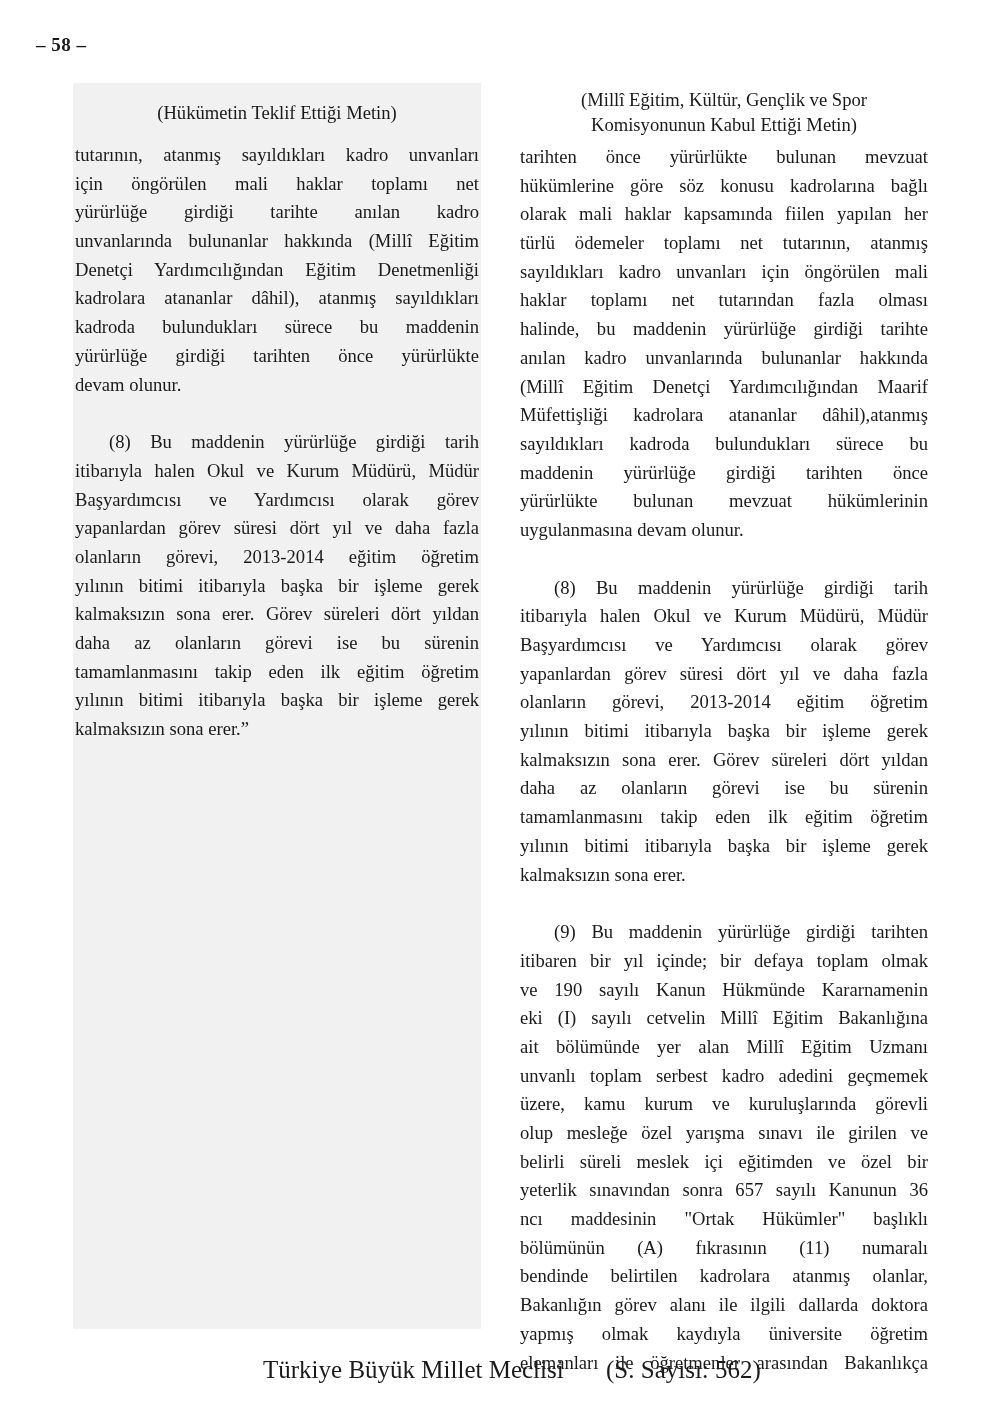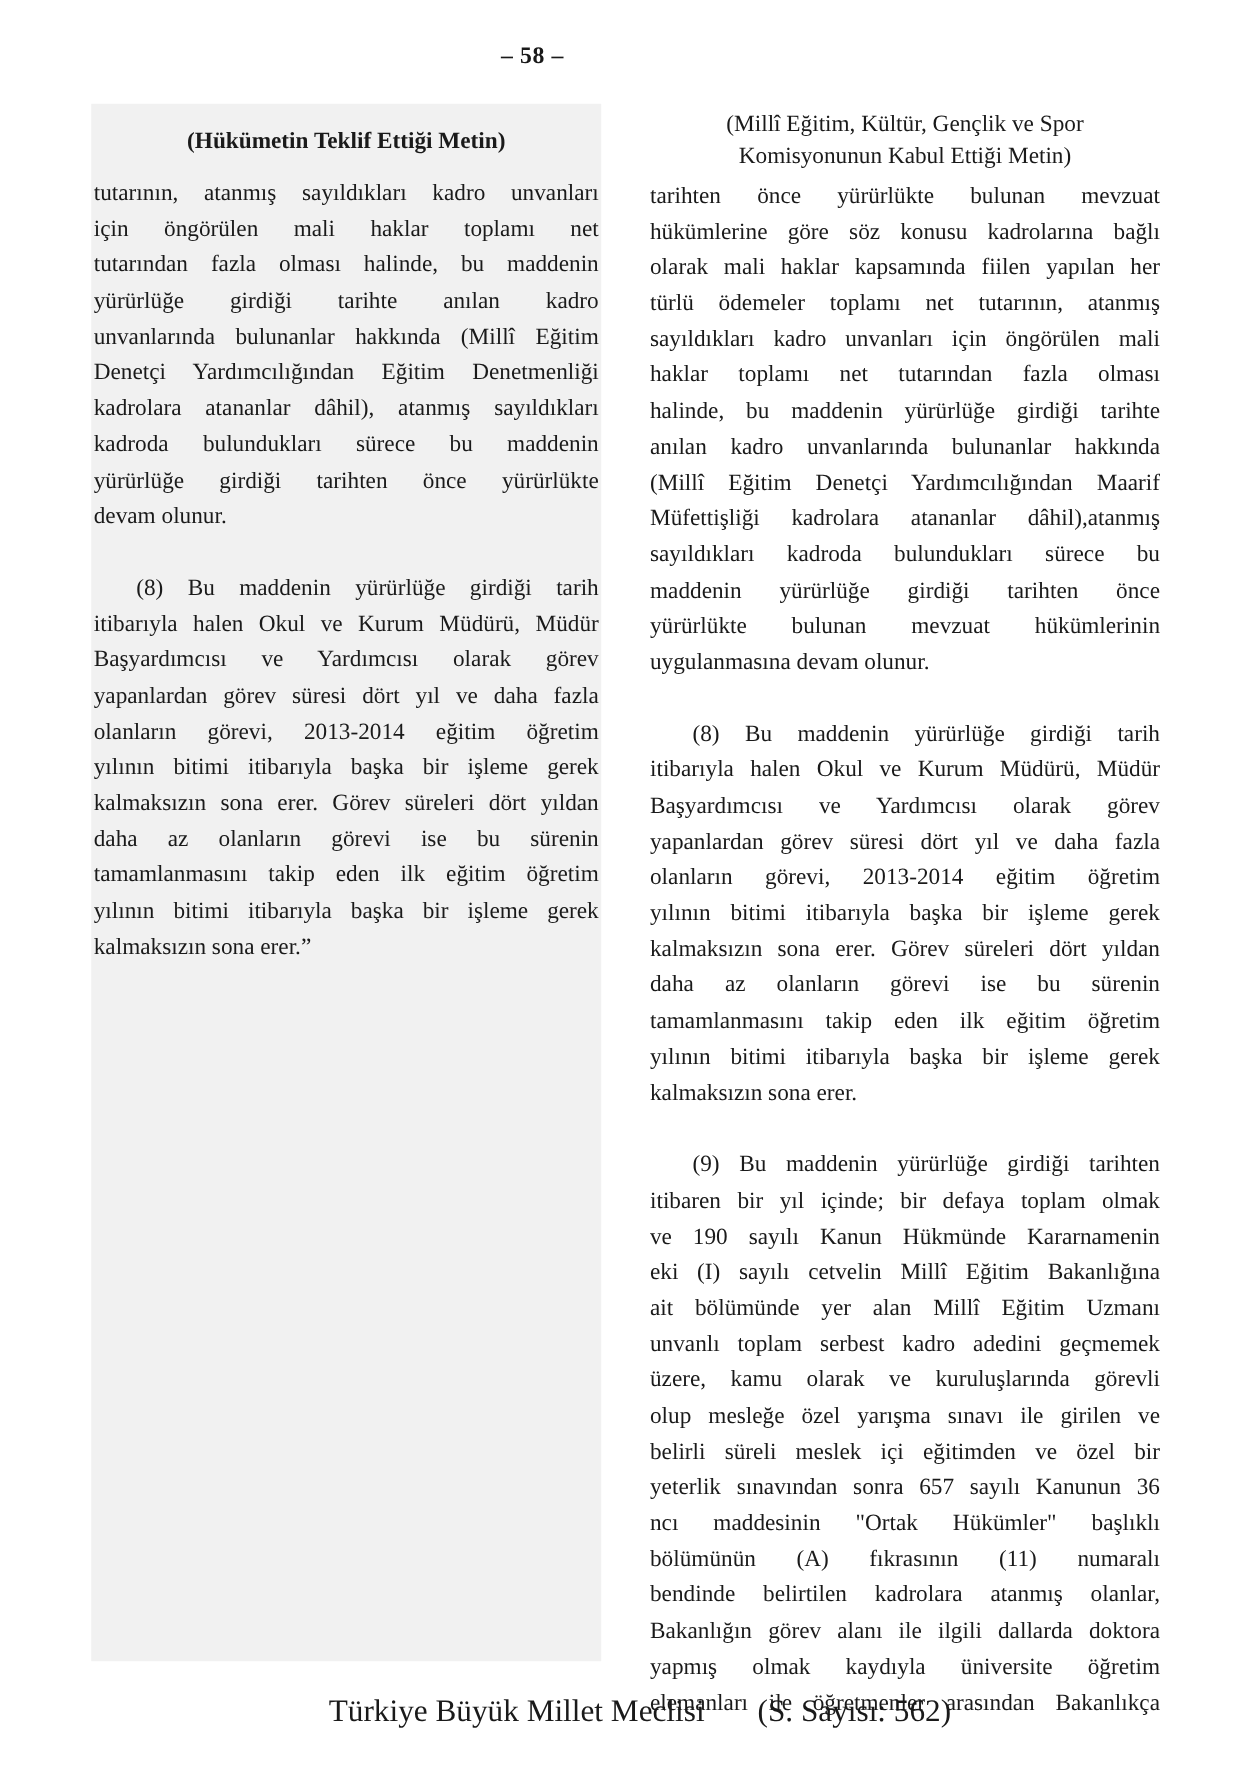--- a/index.html
+++ b/index.html
@@ -13,24 +13,24 @@
       position: relative;
       overflow: hidden;
       font-family: "Liberation Serif", "DejaVu Serif", serif;
       color: #1a1a1a;
     }
     .page-number {
       position: absolute;
       top: 34px;
       left: 0;
       width: 852px;
-      text-align: center;
       font-weight: bold;
       font-size: 19px;
       letter-spacing: 0.5px;
+      padding-left: 36px;
     }
     .gray-panel {
       position: absolute;
       left: 73px;
       top: 83px;
       width: 408px;
       height: 1246px;
       background: #f1f1f1;
     }
     .col {
@@ -52,21 +52,20 @@
       font-size: 18.6px;
       line-height: 25px;
       height: 64px;
       display: flex;
       align-items: center;
       justify-content: center;
       flex-direction: column;
     }
     .col-left .col-header {
       height: 58px;
-      font-weight: bold;
     }
     .col-right .col-header {
       height: 62px;
       margin-top: -2px;
     }
     .line {
       display: block;
       text-align: justify;
       text-align-last: justify;
       white-space: nowrap;
@@ -98,21 +97,20 @@
 
 <div class="gray-panel"></div>
 
 <div class="col col-left">
   <div class="col-header">
     <span>(Hükümetin Teklif Ettiği Metin)</span>
   </div>
   <div>
     <span class="line">tutarının, atanmış sayıldıkları kadro unvanları</span>
     <span class="line">için öngörülen mali haklar toplamı net</span>
-    <span class="line">tutarından fazla olması halinde, bu maddenin</span>
     <span class="line">yürürlüğe girdiği tarihte anılan kadro</span>
     <span class="line">unvanlarında bulunanlar hakkında (Millî Eğitim</span>
     <span class="line">Denetçi Yardımcılığından Eğitim Denetmenliği</span>
     <span class="line">kadrolara atananlar dâhil), atanmış sayıldıkları</span>
     <span class="line">kadroda bulundukları sürece bu maddenin</span>
     <span class="line">yürürlüğe girdiği tarihten önce yürürlükte</span>
     <span class="line last">devam olunur.</span>
     <span class="line indent">(8) Bu maddenin yürürlüğe girdiği tarih</span>
     <span class="line">itibarıyla halen Okul ve Kurum Müdürü, Müdür</span>
     <span class="line">Başyardımcısı ve Yardımcısı olarak görev</span>
@@ -157,21 +155,21 @@
     <span class="line">daha az olanların görevi ise bu sürenin</span>
     <span class="line">tamamlanmasını takip eden ilk eğitim öğretim</span>
     <span class="line">yılının bitimi itibarıyla başka bir işleme gerek</span>
     <span class="line last">kalmaksızın sona erer.</span>
     <span class="line indent">(9) Bu maddenin yürürlüğe girdiği tarihten</span>
     <span class="line">itibaren bir yıl içinde; bir defaya toplam olmak</span>
     <span class="line">ve 190 sayılı Kanun Hükmünde Kararnamenin</span>
     <span class="line">eki (I) sayılı cetvelin Millî Eğitim Bakanlığına</span>
     <span class="line">ait bölümünde yer alan Millî Eğitim Uzmanı</span>
     <span class="line">unvanlı toplam serbest kadro adedini geçmemek</span>
-    <span class="line">üzere, kamu olarak ve kuruluşlarında görevli</span>
+    <span class="line">üzere, kamu kurum ve kuruluşlarında görevli</span>
     <span class="line">olup mesleğe özel yarışma sınavı ile girilen ve</span>
     <span class="line">belirli süreli meslek içi eğitimden ve özel bir</span>
     <span class="line">yeterlik sınavından sonra 657 sayılı Kanunun 36</span>
     <span class="line">ncı maddesinin "Ortak Hükümler" başlıklı</span>
     <span class="line">bölümünün (A) fıkrasının (11) numaralı</span>
     <span class="line">bendinde belirtilen kadrolara atanmış olanlar,</span>
     <span class="line">Bakanlığın görev alanı ile ilgili dallarda doktora</span>
     <span class="line">yapmış olmak kaydıyla üniversite öğretim</span>
     <span class="line">elemanları ile öğretmenler arasından Bakanlıkça</span>
   </div>

